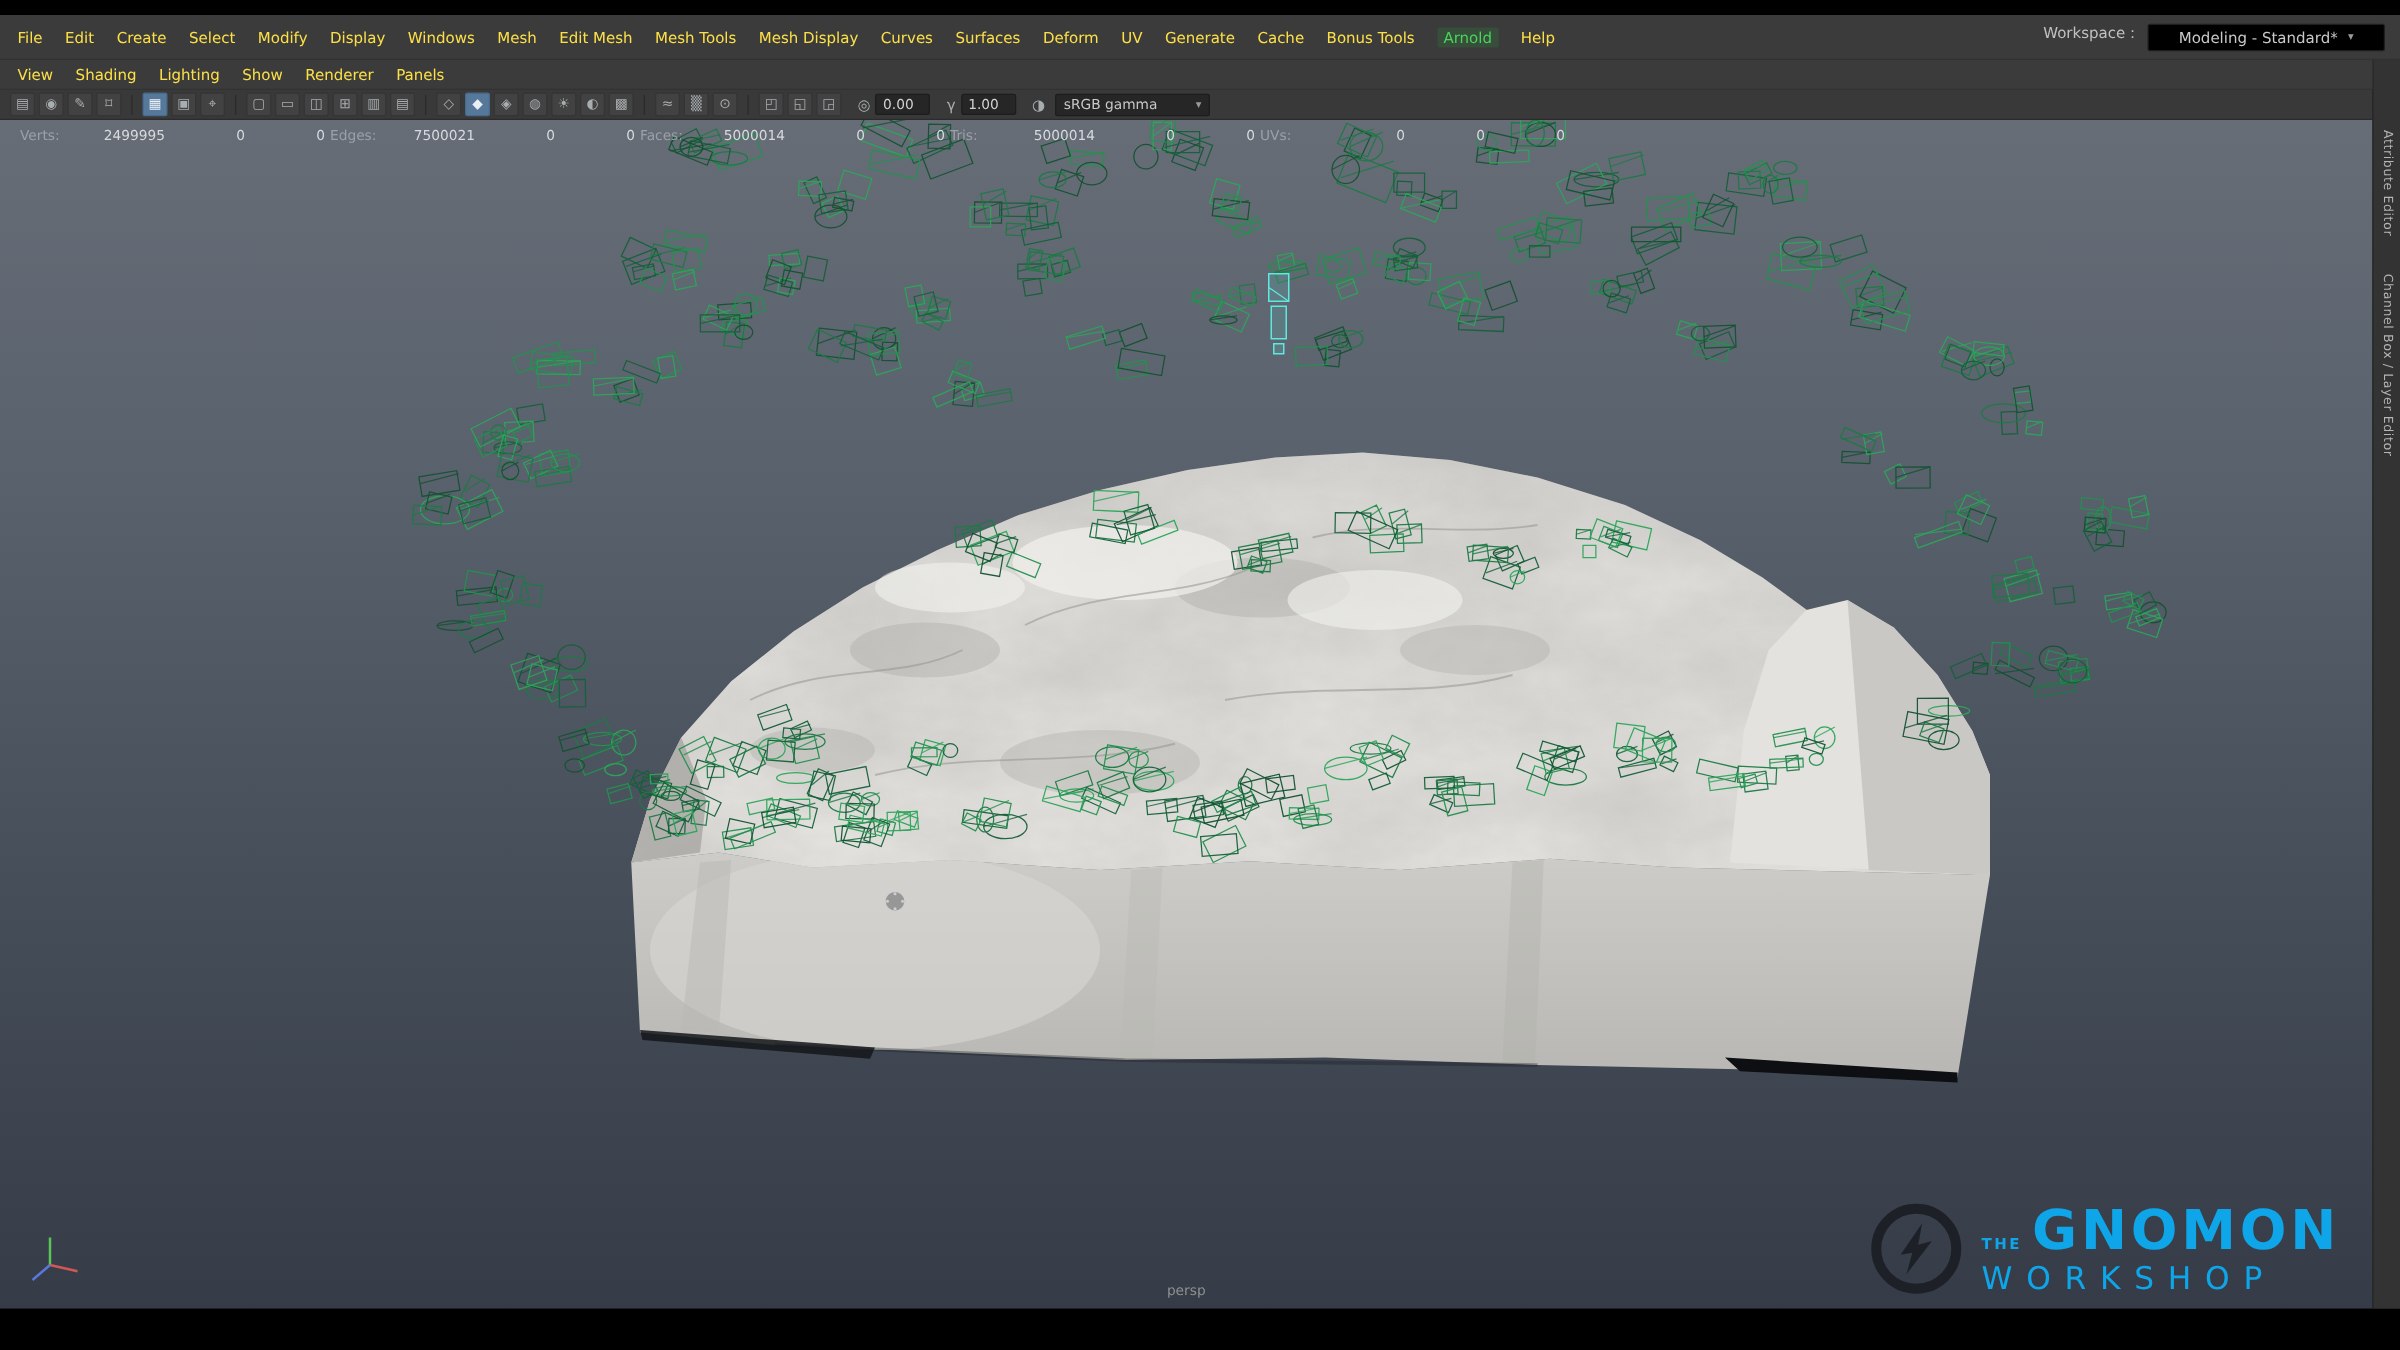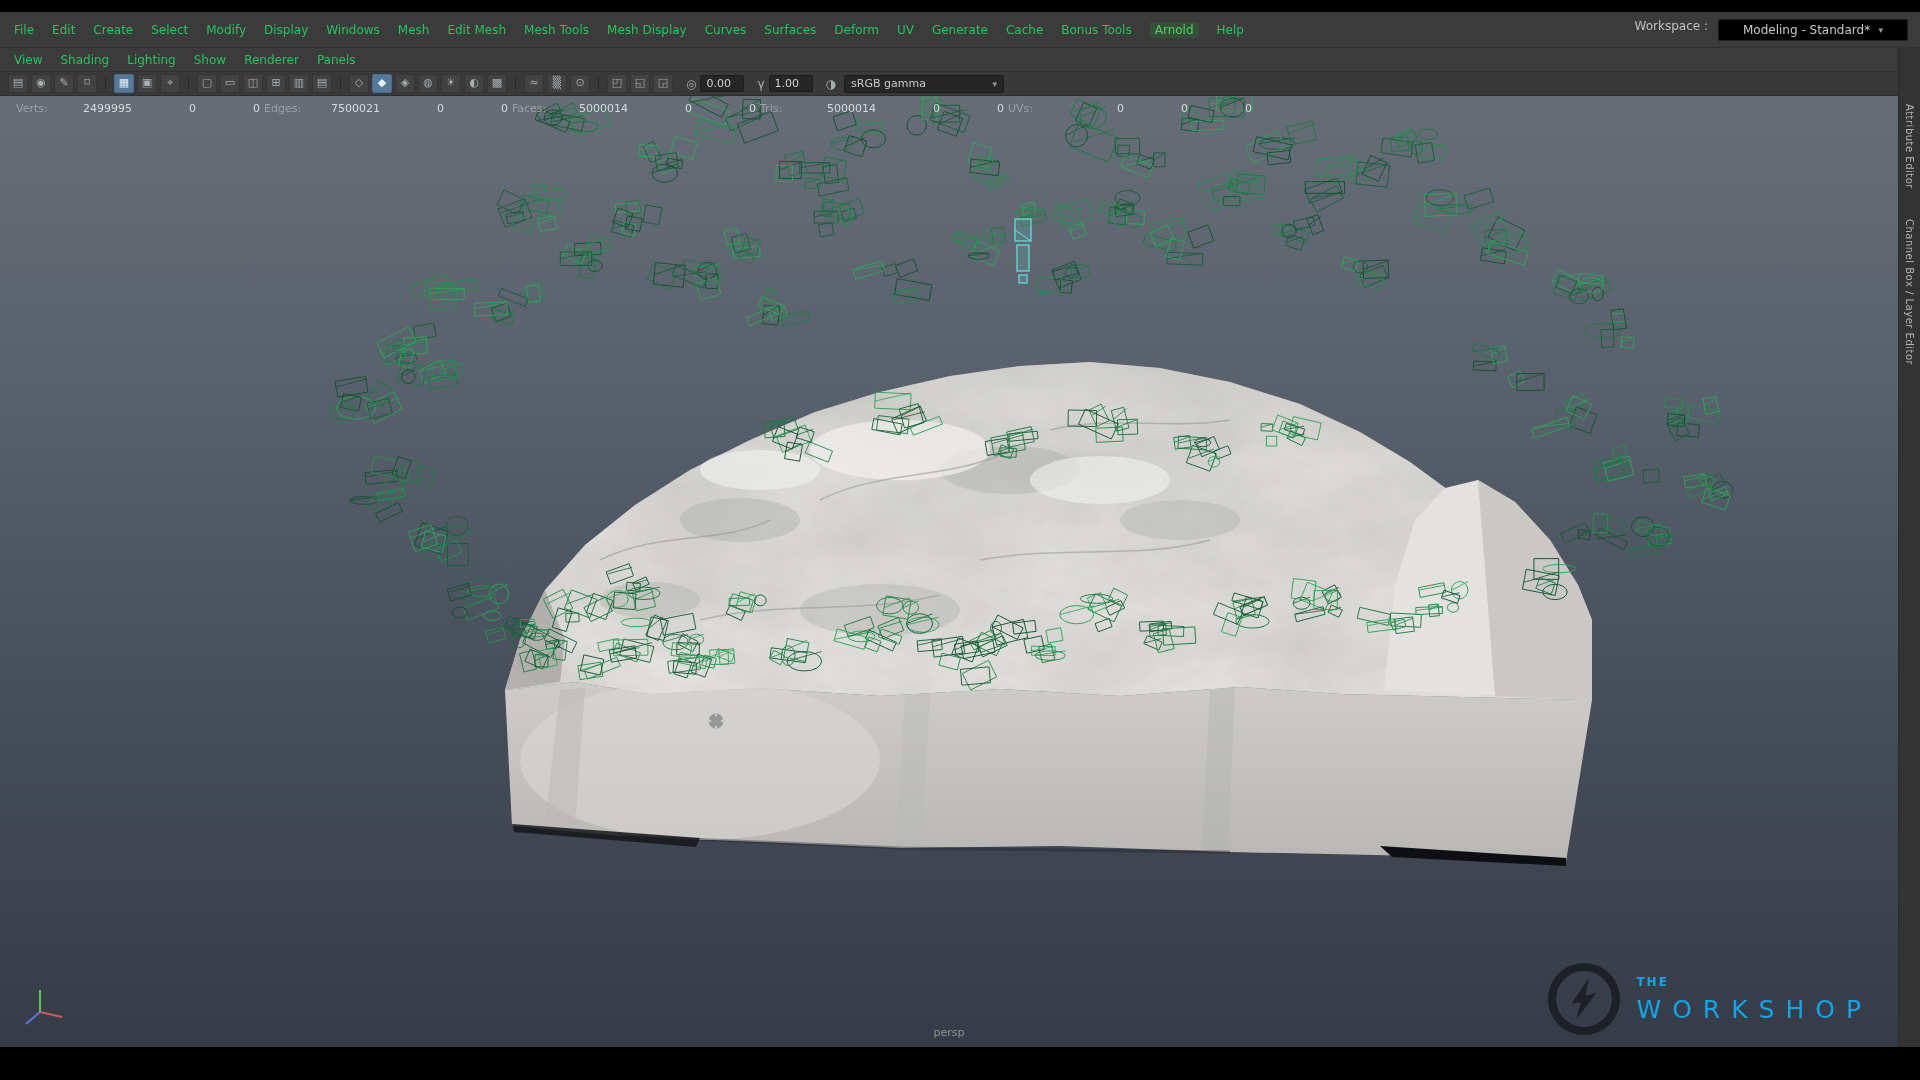--- a/index.html
+++ b/index.html
@@ -3,35 +3,35 @@
 <meta charset="utf-8">
 <style>
   *{box-sizing:border-box;margin:0;padding:0}
   html,body{width:1920px;height:1080px;background:#000;overflow:hidden}
   body{font-family:"DejaVu Sans","Liberation Sans",sans-serif;-webkit-font-smoothing:antialiased}
   .app{position:absolute;inset:0;width:1920px;height:1080px;background:#000}
 
   
   .menubar{position:absolute;left:0;top:12px;width:1920px;height:36px;background:#3b3b3b;border-bottom:1px solid #313131;display:flex;align-items:center;justify-content:space-between;padding:0 12px 0 14px;z-index:7}
   .menu-items{display:flex;align-items:center;gap:18px;white-space:nowrap}
-  .menu-item{color:#22c55e;font-size:12px;cursor:default}
+  .menu-item{color:#fde047;font-size:12px;cursor:default}
   .menu-item.arnold{color:#49d45b;background:rgba(47,128,62,.28);padding:1px 5px;border-radius:2px}
   .workspace{display:flex;align-items:flex-start;gap:10px}
   .ws-label{color:#c0c0c0;font-size:12px}
   .ws-select{width:190px;height:22px;background:#000000;border:1px solid #1e1e1e;border-radius:2px;display:flex;align-items:center;justify-content:space-between;padding:0 24px;color:#c9c9c9;font-size:12px;cursor:default}
   .caret{font-size:9px;color:#9a9a9a}
   .panelbar{position:absolute;left:0;top:48px;width:1920px;height:24px;background:#3b3b3b;border-bottom:1px solid #323232;display:flex;align-items:center;padding-left:14px;z-index:6}
   .toolbar{position:absolute;left:0;top:72px;width:1898px;height:24px;background:#393939;border-bottom:1px solid #2c2c2c;display:flex;align-items:center;gap:3px;padding-left:8px;z-index:6}
   .tb-icon{width:20px;height:19px;background:#424242;border:1px solid #353535;border-radius:2px;color:#a8adb0;font-size:11px;line-height:16px;text-align:center;cursor:default;flex:0 0 auto}
   .tb-icon.active{background:#56789a;border-color:#4a6b8c;color:#e8f0f6}
   .tb-sep{width:1px;height:16px;background:#2a2a2a;margin:0 5px;flex:0 0 auto}
   .tb-field{display:flex;align-items:center;gap:4px;margin-left:10px}
   .ficon{color:#a8adb0;font-size:12px}
   .tb-input{width:44px;height:17px;background:#262626;border:1px solid #1d1d1d;color:#d2d2d2;font-size:11px;display:flex;align-items:center;padding-left:5px;border-radius:2px;cursor:default}
-  .tb-select{width:160px;height:18px;background:#262626;border:1px solid #1d1d1d;color:#c9c9c9;font-size:11px;display:flex;align-items:center;justify-content:space-between;padding:0 6px;border-radius:2px;margin-left:4px;cursor:default}
+  .tb-select{width:124px;height:18px;background:#262626;border:1px solid #1d1d1d;color:#c9c9c9;font-size:11px;display:flex;align-items:center;justify-content:space-between;padding:0 6px;border-radius:2px;margin-left:4px;cursor:default}
 
   
   .viewport{position:absolute;left:0;top:96px;width:1898px;height:951px;overflow:hidden;background:linear-gradient(to bottom,#666d77 0%,#59616c 30%,#474f5b 62%,#353c47 100%)}
   .scene{position:absolute;left:0;top:-96px;width:1920px;height:1080px;z-index:1}
   .hud{position:absolute;left:16px;top:4px;display:flex;flex-direction:row;gap:4px;z-index:3}
   .hud-row{display:grid;grid-template-columns:52px 64px 64px 64px;font-size:11px;height:16px;align-items:center}
   .hud-label{color:#9ba1a6}
   .hud-val{color:#d7dadd;text-align:right}
   .persp{position:absolute;left:0;width:100%;bottom:8px;text-align:center;color:#909090;font-size:11px;z-index:3}
 
@@ -1165,17 +1165,18 @@
 
   <div class="watermark">
     <div class="wm-logo">
       <svg width="44" height="44" viewBox="0 0 56 56">
           <polygon points="34,2 12,34 24,32 18,54 44,20 30,24" fill="#1d2127"></polygon>
         </svg>
     </div>
     <div class="wm-text">
       <div class="wm-top">
         <span class="wm-the">THE</span>
+        <span class="wm-title">GNOMON</span>
       </div>
       <span class="wm-sub">WORKSHOP</span>
     </div>
   </div>
 </div>
 
 </body></html>

